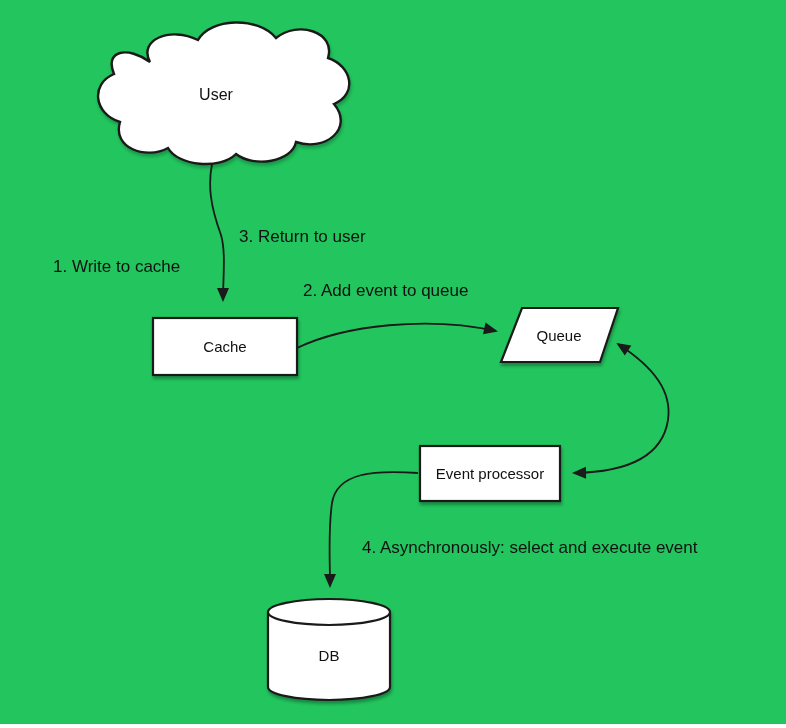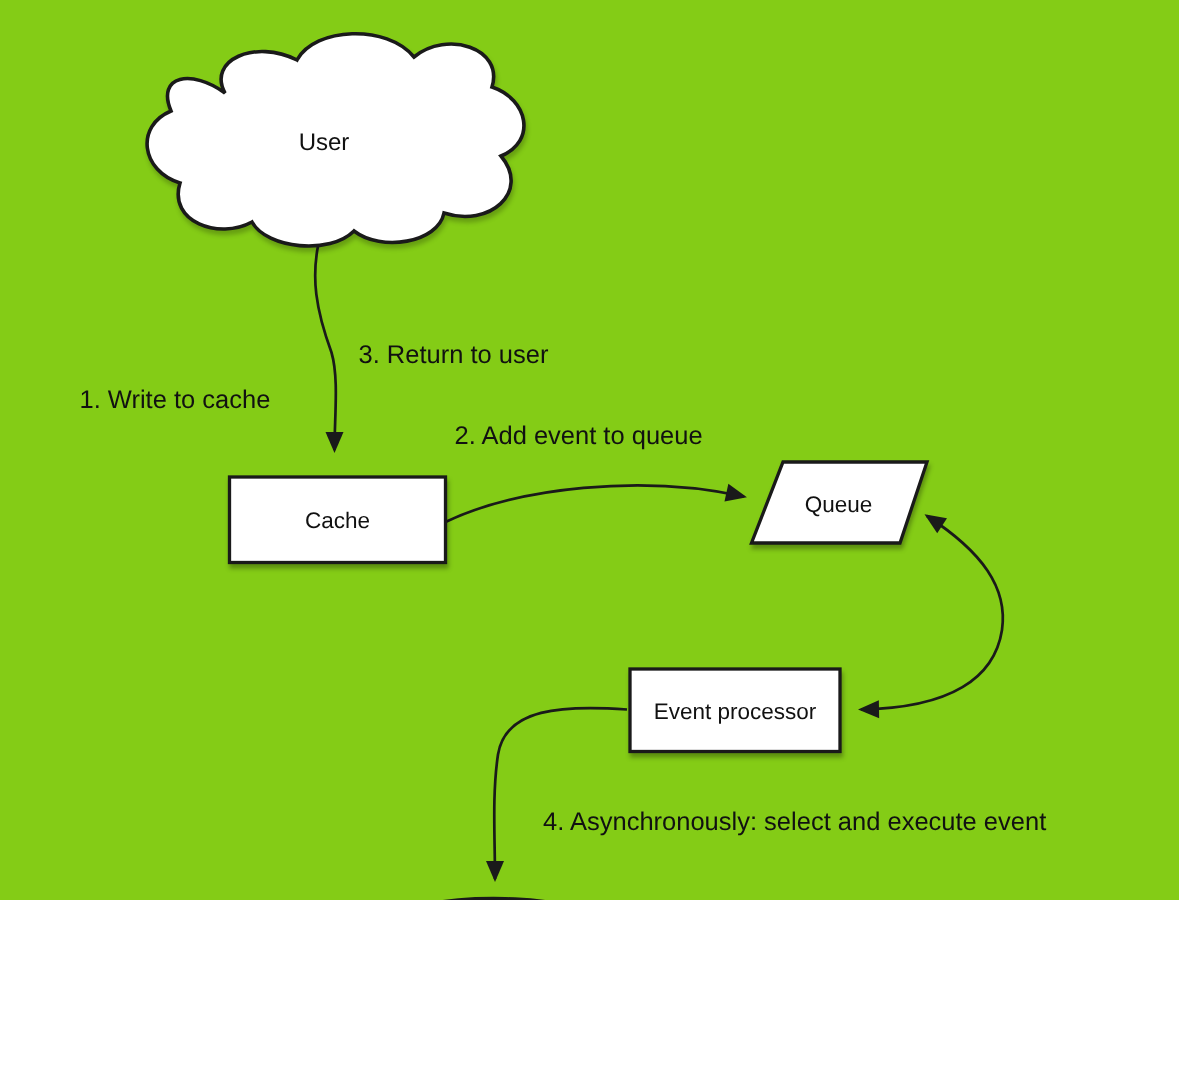--- a/index.html
+++ b/index.html
@@ -1,20 +1,20 @@
 <!DOCTYPE html>
 <html><head>
 <meta charset="utf-8">
 <style>
   html, body { margin: 0; padding: 0; background: #ffffff; }
   .canvas {
     position: relative;
     width: 786px;
-    height: 600px;
-    background: #84cc16;
+    height: 724px;
+    background: #22c55e;
     font-family: "Liberation Sans", sans-serif;
     overflow: hidden;
   }
   svg { display: block; }
   .node-shape {
     fill: #ffffff;
     stroke: #1a1a1a;
     stroke-width: 2.2;
     filter: drop-shadow(1px 3px 1.5px rgba(0,0,0,0.30));
   }

